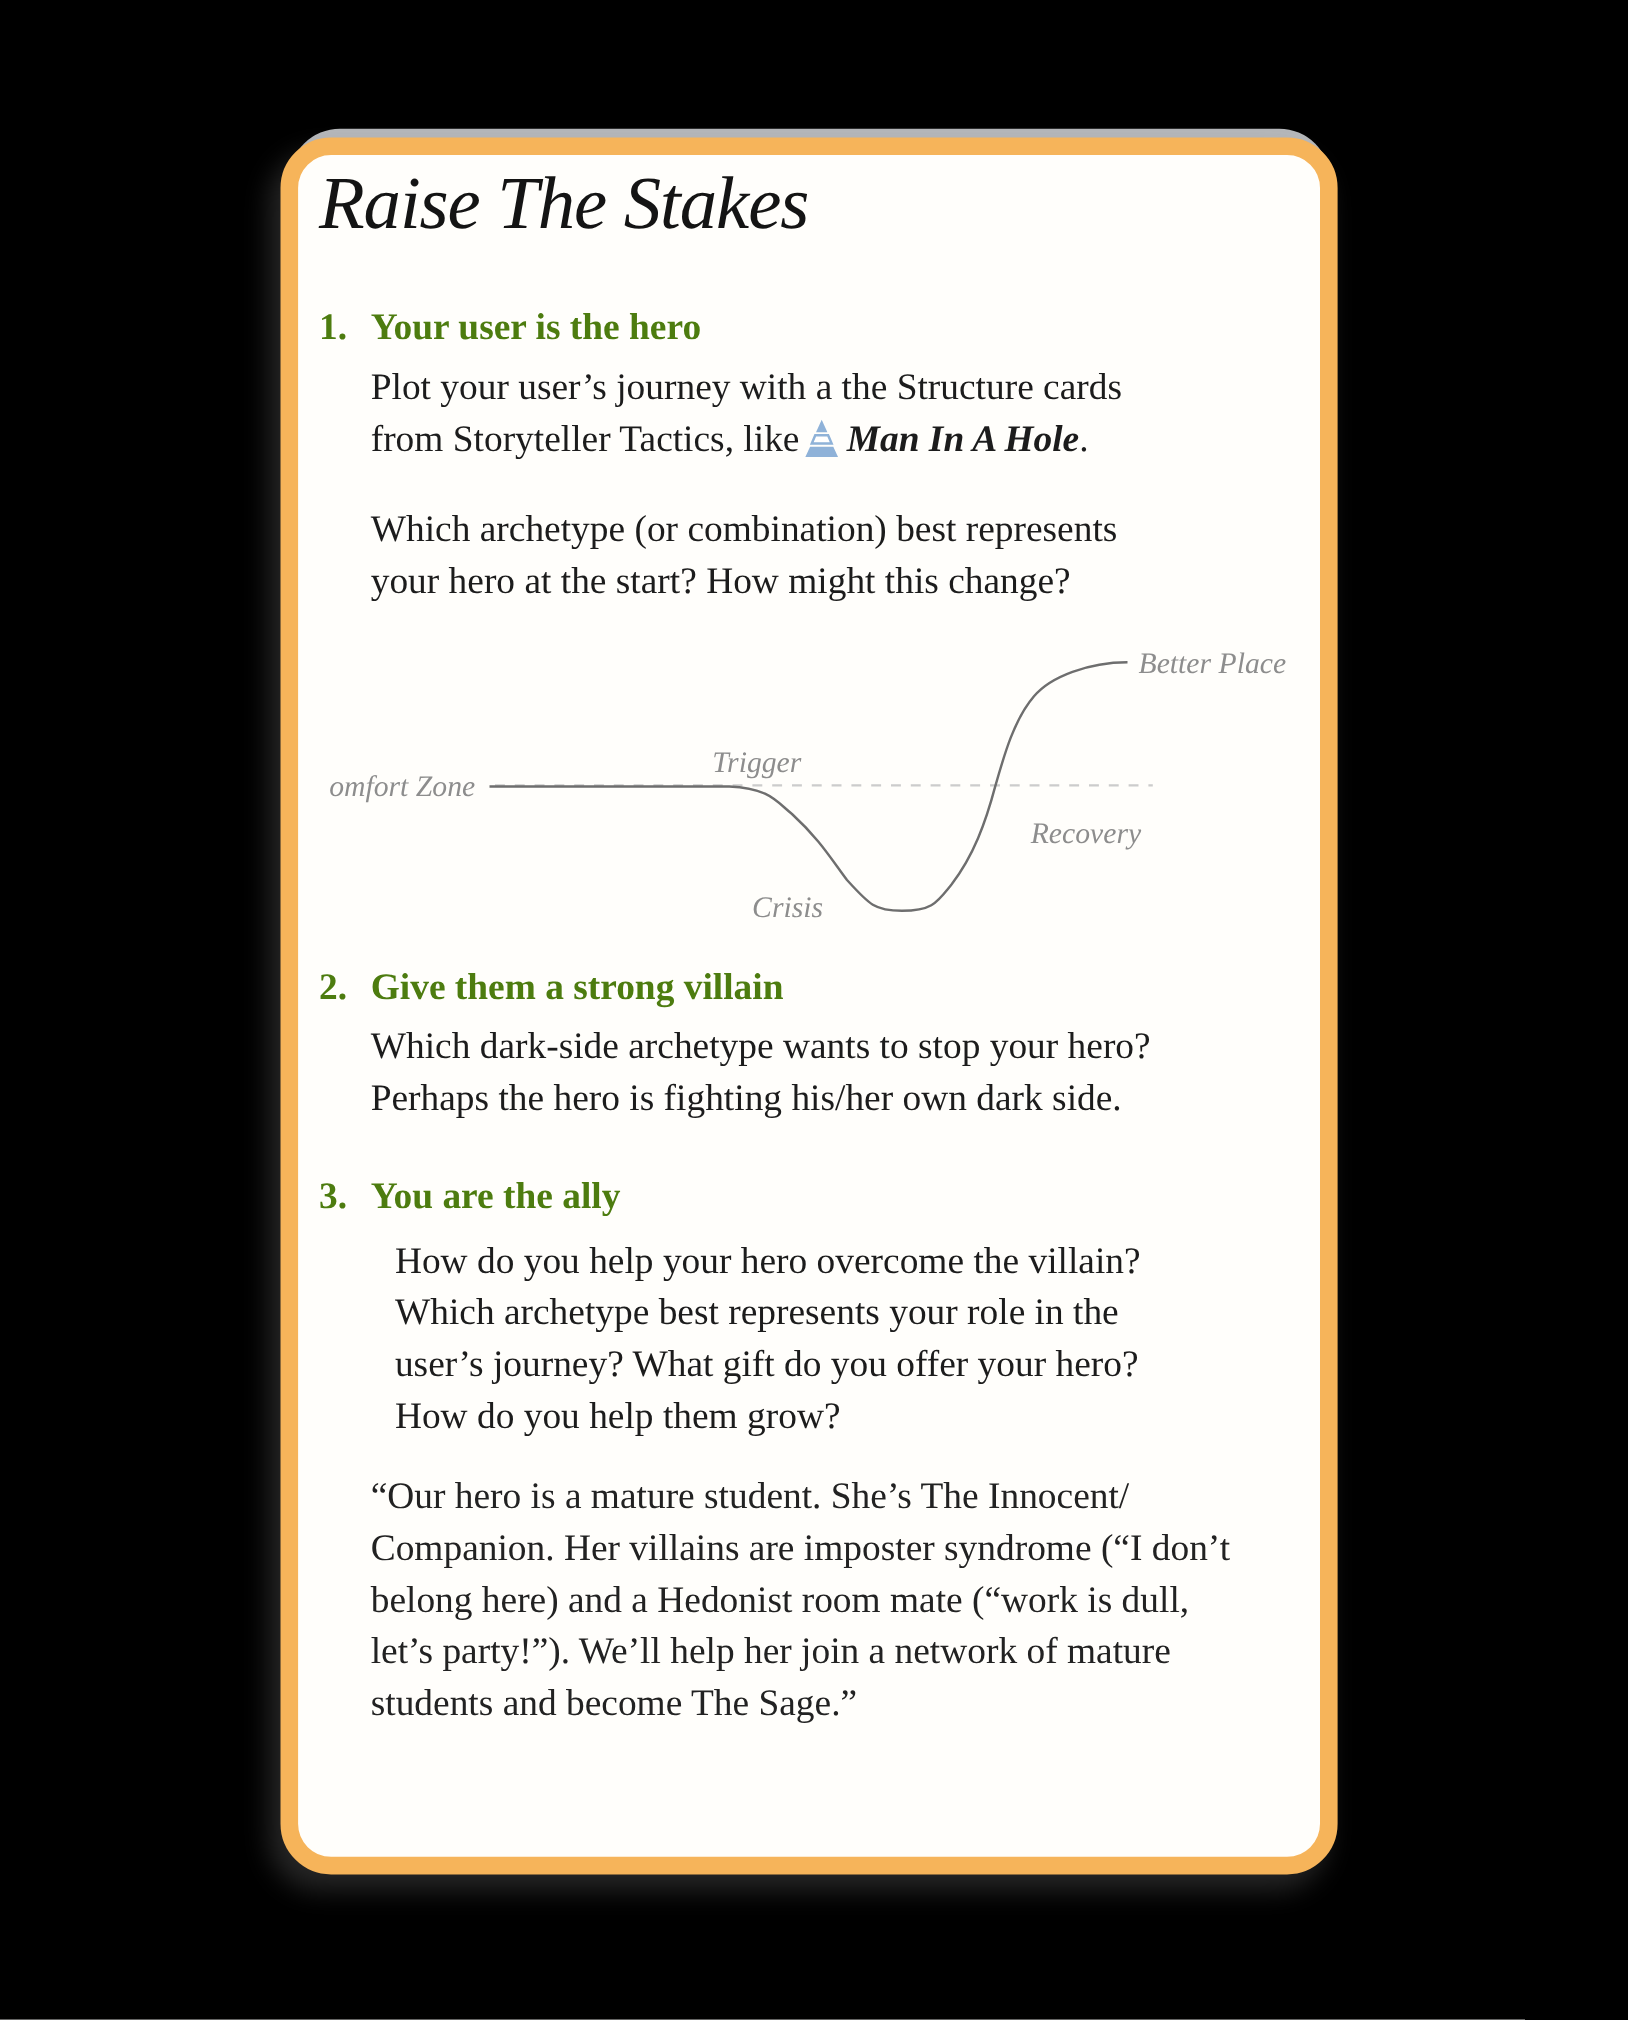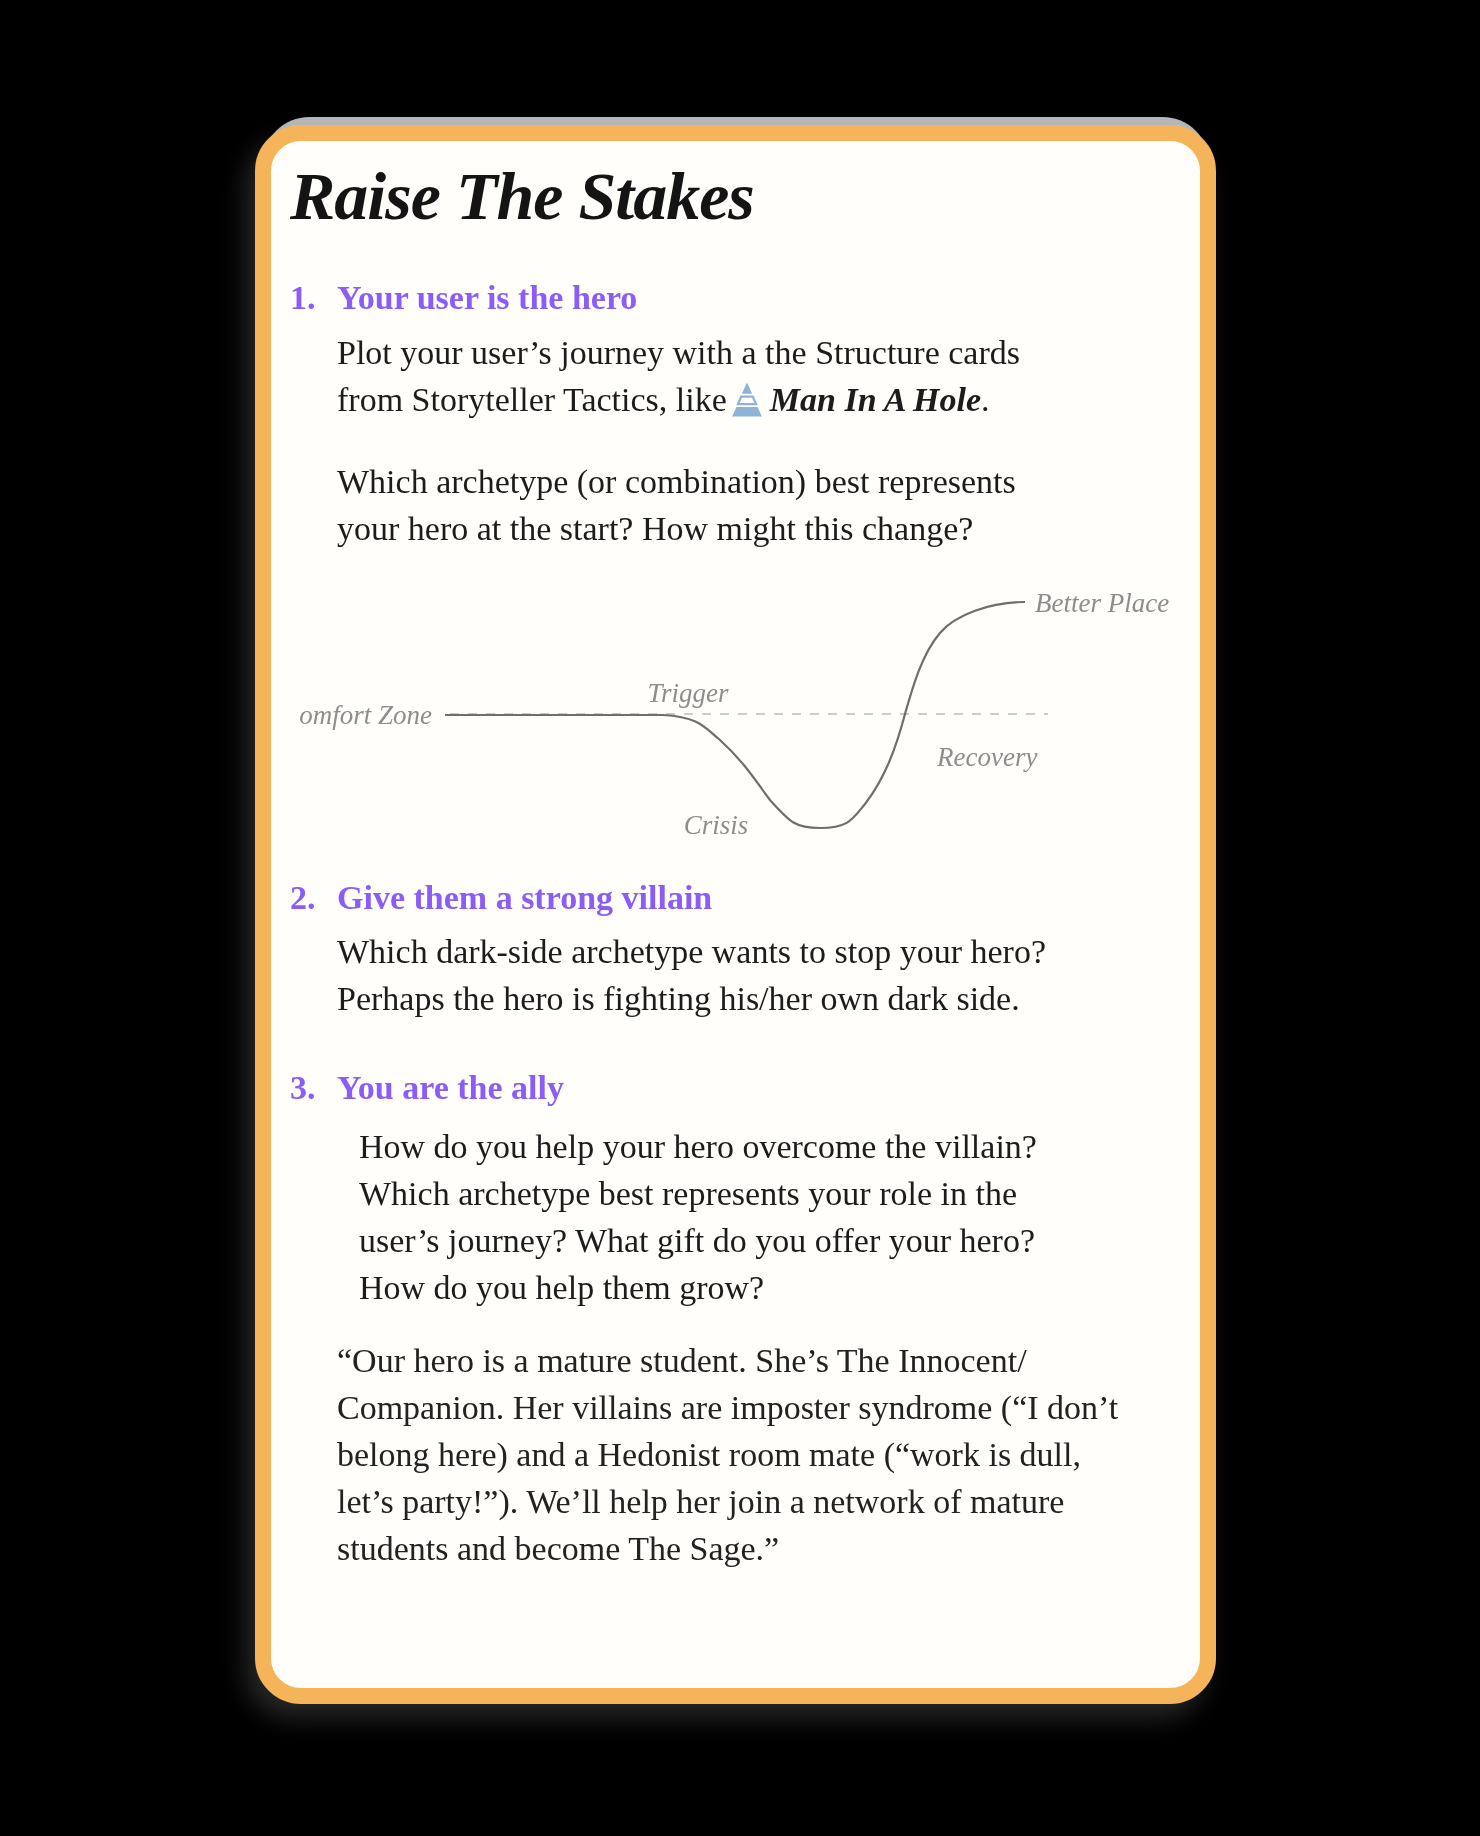--- a/index.html
+++ b/index.html
@@ -12,27 +12,27 @@
     background:#b5b7ba;border-radius:46px;
   }
   .card{
     position:absolute;left:255px;top:125px;width:961px;height:1579px;
     box-sizing:border-box;background:#fffefb;
     border:16px solid #F6B45A;border-radius:46px;
     box-shadow:-10px 14px 24px rgba(125,125,125,0.30);
   }
   .content{position:absolute;left:0;top:0;right:0;bottom:0;color:#1c1c1c;}
   .title{
-    position:absolute;left:19px;top:16px;
-    font-size:68px;font-weight:700;font-style:italic;color:#141414;
+    position:absolute;left:19px;top:4px;
+    font-size:68px;font-weight:400;font-style:italic;color:#141414;
     letter-spacing:-1px;white-space:nowrap;
   }
   .sec-head{
     position:absolute;left:19px;font-size:34px;font-weight:700;
-    line-height:40px;white-space:nowrap;color:#8b5cf6;
+    line-height:40px;white-space:nowrap;color:#4d7c0f;
   }
   .sec-num{display:inline-block;width:47px;}
   .para{
     position:absolute;left:66px;font-size:34px;line-height:47px;
     white-space:pre-line;color:#1c1c1c;width:820px;
   }
   .para.quote{color:#222;}
   .emph{font-weight:700;font-style:italic;}
   .pyr-icon{display:inline-block;vertical-align:-7px;margin:0 7px 0 4px;}
   .diagram{position:absolute;left:29px;top:437px;}

